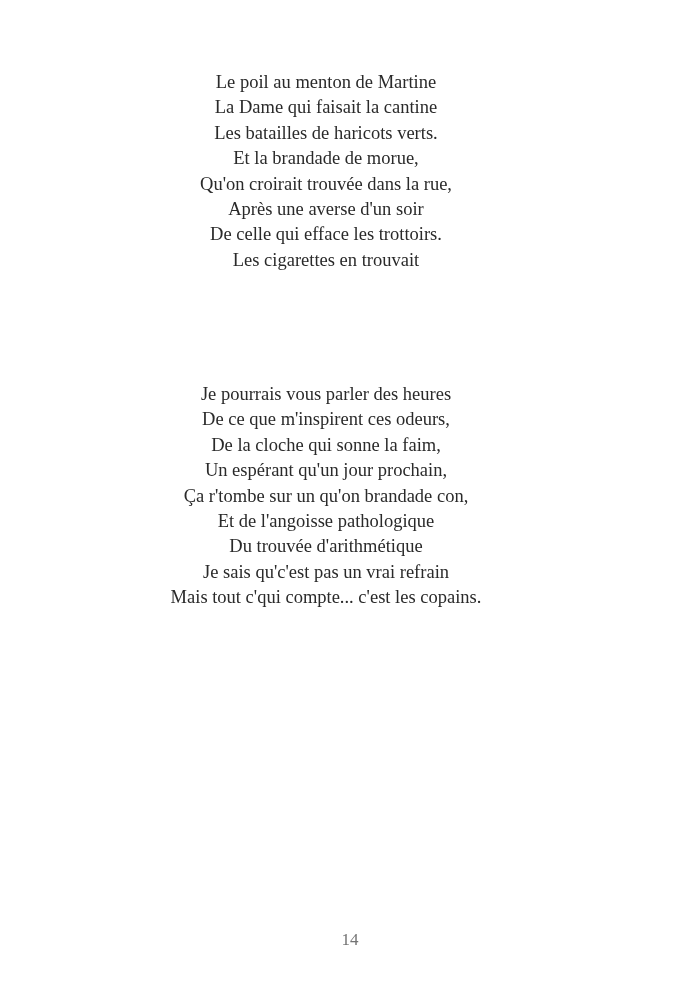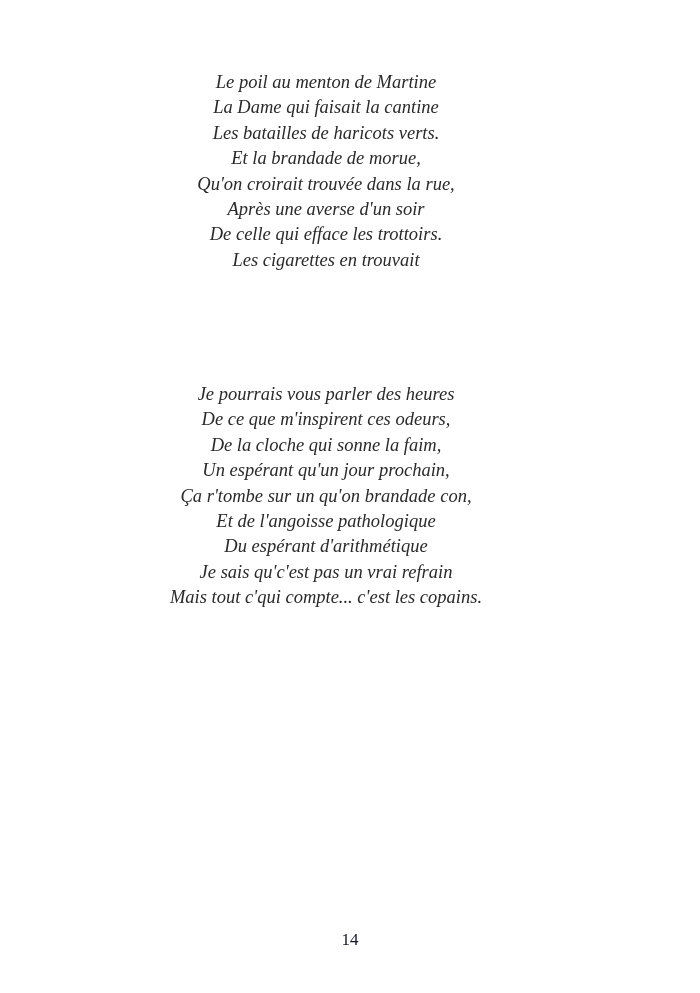--- a/index.html
+++ b/index.html
@@ -21,37 +21,36 @@
       width: 700px;
       height: 993px;
     }
     .stanza {
       position: absolute;
       left: 0;
       width: 652px;
       text-align: center;
       font-size: 18.5px;
       line-height: 25.4px;
-      font-style: italic;
     }
     .stanza-1 { top: 70px; }
     .stanza-2 { top: 358px; margin-top: 24px; }
     .verse {
       display: block;
       white-space: nowrap;
     }
     .page-number {
       position: absolute;
       left: 0;
       width: 700px;
       top: 930px;
       text-align: center;
       font-size: 17px;
       line-height: 20px;
-      color: #0f172a;
+      color: #737373;
     }
   </style>
 </head>
 <body>
 
 <div class="page">
 
   <div class="stanza stanza-1">
     <span class="verse">Le poil au menton de Martine</span>
     <span class="verse">La Dame qui faisait la cantine</span>
@@ -63,20 +62,20 @@
     <span class="verse">Les cigarettes en trouvait</span>
   </div>
 
   <div class="stanza stanza-2">
     <span class="verse">Je pourrais vous parler des heures</span>
     <span class="verse">De ce que m'inspirent ces odeurs,</span>
     <span class="verse">De la cloche qui sonne la faim,</span>
     <span class="verse">Un espérant qu'un jour prochain,</span>
     <span class="verse">Ça r'tombe sur un qu'on brandade con,</span>
     <span class="verse">Et de l'angoisse pathologique</span>
-    <span class="verse">Du espérant d'arithmétique</span>
+    <span class="verse">Du trouvée d'arithmétique</span>
     <span class="verse">Je sais qu'c'est pas un vrai refrain</span>
     <span class="verse">Mais tout c'qui compte... c'est les copains.</span>
   </div>
 
   <div class="page-number">14</div>
 
 </div>
 
 </body></html>

